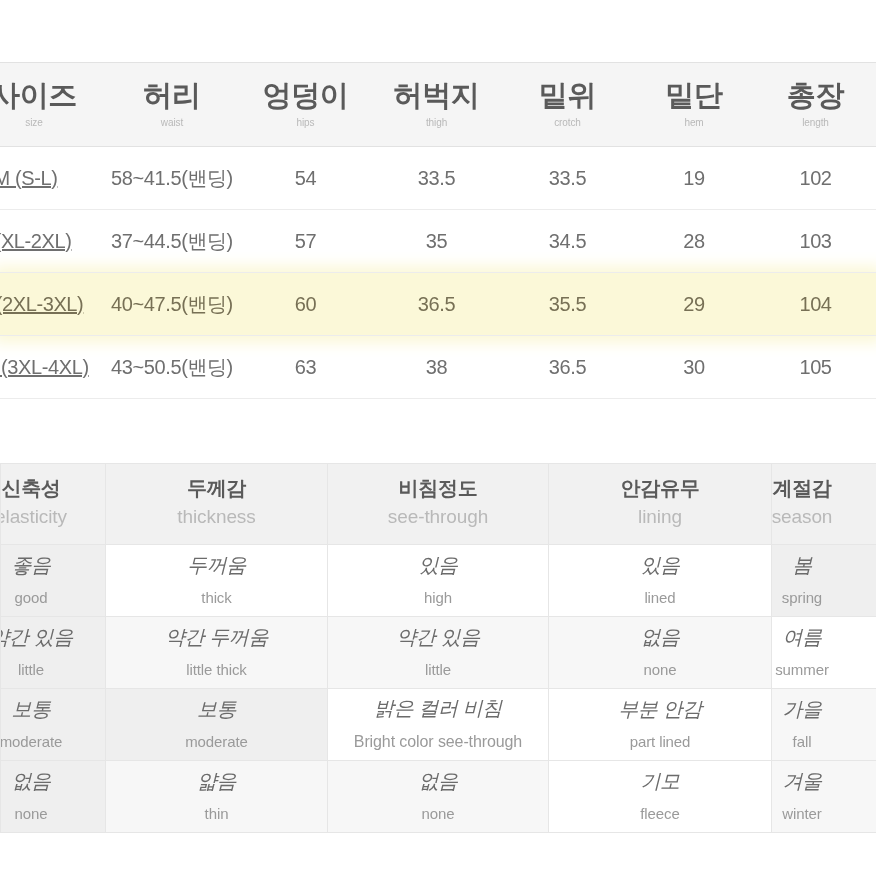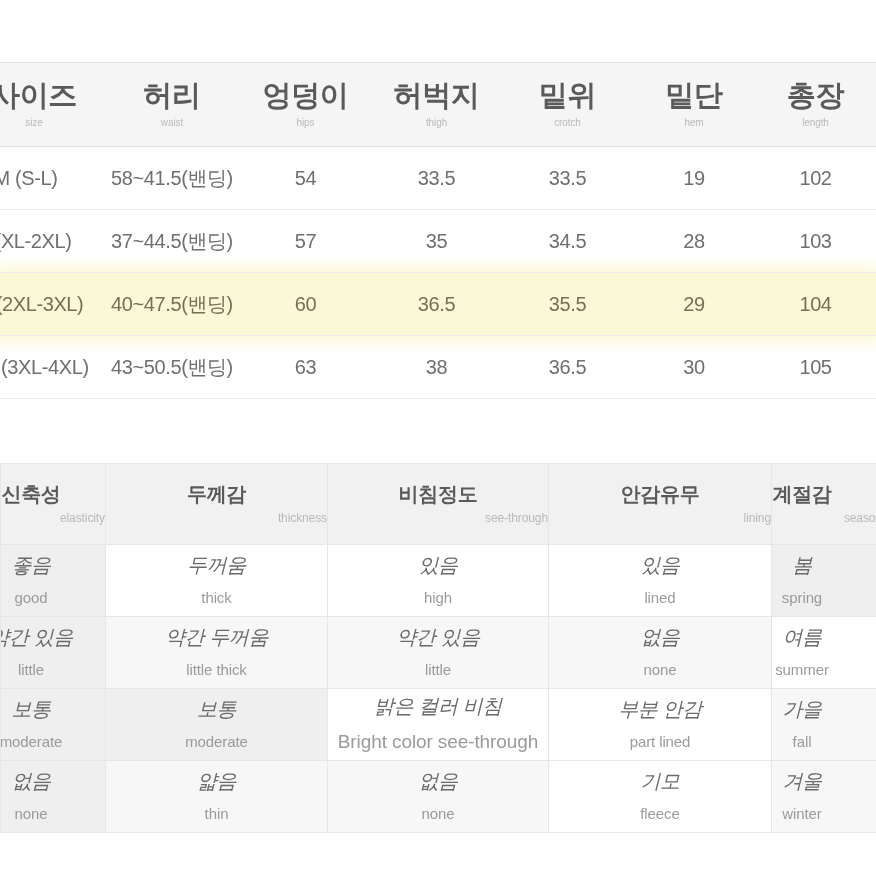--- a/index.html
+++ b/index.html
@@ -84,20 +84,21 @@
   .col-hips   { width: 131px; }
   .col-thigh  { width: 131px; }
   .col-crotch { width: 131px; }
   .col-hem    { width: 122px; }
   .col-length { width: 121px; }
 
   .cell-clip-left {
     text-align: left;
     padding-left: 0;
     text-indent: -52px;
+    text-decoration: underline;
   }
   .hd-clip-left {
     text-align: left;
     padding-left: 0;
     text-indent: -36px;
   }
 
   
   .fabric-table-wrap {
     position: absolute;
@@ -118,21 +119,21 @@
     font-weight: normal;
     overflow: hidden;
     white-space: nowrap;
   }
   .fabric-table thead th {
     height: 80px;
     background: #f1f1f1;
     padding: 0;
   }
   .fabric-table thead th .hd-ko { font-size: 20px; }
-  .fabric-table thead th .hd-en { font-size: 12px; text-align: right; }
+  .fabric-table thead th .hd-en { font-size: 19px; }
 
   .fabric-table tbody td {
     height: 71px;
     padding: 0;
     background: #ffffff;
   }
   .fabric-table tbody td.shade { background: #efefef; }
   .fabric-table tbody td.shade-light { background: #f7f7f7; }
 
   .cell-ko {
@@ -144,21 +145,21 @@
     font-style: italic;
   }
   .cell-en {
     display: block;
     font-size: 15px;
     color: #9a9a9a;
     line-height: 1.5;
     letter-spacing: -0.1px;
     margin-top: 9px;
   }
-  .cell-en.small { font-size: 19px; }
+  .cell-en.small { font-size: 16px; }
 
   .fcol-elastic  { width: 105px; }
   .fcol-thick    { width: 222px; }
   .fcol-see      { width: 221px; }
   .fcol-lining   { width: 223px; }
   .fcol-season   { width: 105px; }
 
   .clip-left-cell  { text-align: left;  text-indent: -44px; }
   .clip-right-inner {
     display: block;

